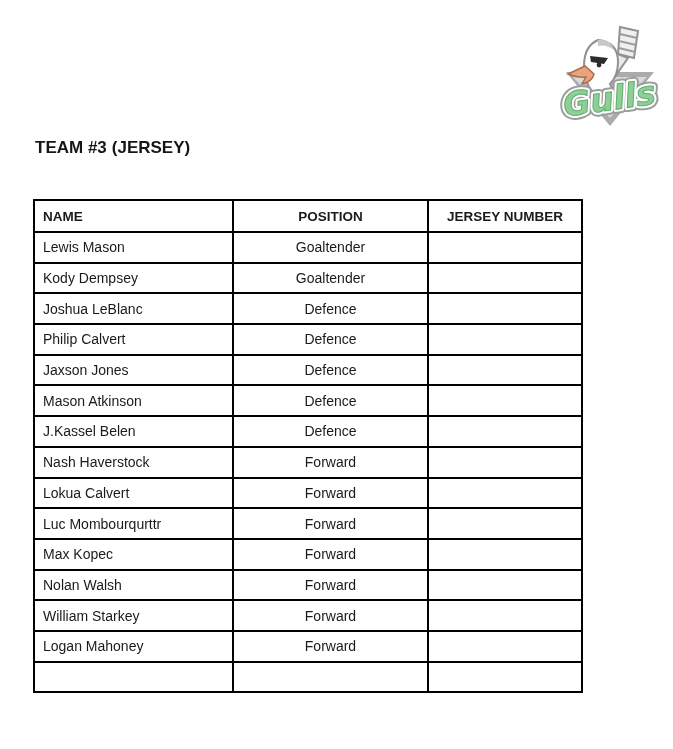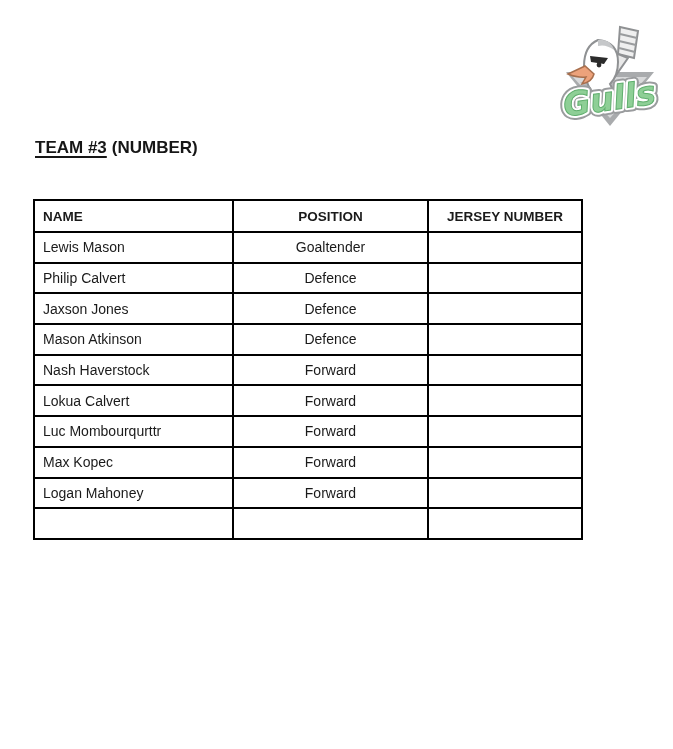--- a/index.html
+++ b/index.html
@@ -30,21 +30,20 @@
   .title {
     position: absolute;
     left: 35px;
     top: 138px;
     font-size: 17px;
     font-weight: bold;
     color: #161616;
     white-space: nowrap;
   }
   .title-main {
-    text-decoration: underline;
     text-underline-offset: 3px;
     text-decoration-thickness: 1.5px;
   }
   .title-suffix { margin-left: 5px; }
 
   
   .roster-table {
     position: absolute;
     left: 33px;
     top: 199px;
@@ -101,21 +100,21 @@
     </g>
 
     <g font-family="DejaVu Sans, sans-serif" font-style="italic" font-weight="bold" text-anchor="middle" transform="rotate(-8 59 96)">
       <text x="59" y="96" font-size="33" fill="none" stroke="#9a9c9e" stroke-width="9" stroke-linejoin="round">Gulls</text>
       <text x="59" y="96" font-size="33" fill="none" stroke="#ffffff" stroke-width="5" stroke-linejoin="round">Gulls</text>
       <text x="59" y="96" font-size="33" fill="#8ecf96" stroke="#5fae6d" stroke-width="1">Gulls</text>
     </g>
   </svg>
 
   <div class="title">
-    <span class="title-main">TEAM #3</span><span class="title-suffix">(NUMBER)</span>
+    <span class="title-main">TEAM #3</span><span class="title-suffix">(JERSEY)</span>
   </div>
 
   <table class="roster-table">
     <colgroup>
       <col style="width:199px">
       <col style="width:195px">
       <col style="width:154px">
     </colgroup>
     <thead>
       <tr>
@@ -125,40 +124,55 @@
       </tr>
     </thead>
     <tbody>
 
         <tr>
           <td>Lewis Mason</td>
           <td class="c-center">Goaltender</td>
           <td class="c-center"></td>
         </tr>
 
-
+        <tr>
+          <td>Kody Dempsey</td>
+          <td class="c-center">Goaltender</td>
+          <td class="c-center"></td>
+        </tr>
+
+        <tr>
+          <td>Joshua LeBlanc</td>
+          <td class="c-center">Defence</td>
+          <td class="c-center"></td>
+        </tr>
 
         <tr>
           <td>Philip Calvert</td>
           <td class="c-center">Defence</td>
           <td class="c-center"></td>
         </tr>
 
         <tr>
           <td>Jaxson Jones</td>
           <td class="c-center">Defence</td>
           <td class="c-center"></td>
         </tr>
 
         <tr>
           <td>Mason Atkinson</td>
           <td class="c-center">Defence</td>
           <td class="c-center"></td>
         </tr>
 
+        <tr>
+          <td>J.Kassel Belen</td>
+          <td class="c-center">Defence</td>
+          <td class="c-center"></td>
+        </tr>
 
         <tr>
           <td>Nash Haverstock</td>
           <td class="c-center">Forward</td>
           <td class="c-center"></td>
         </tr>
 
         <tr>
           <td>Lokua Calvert</td>
           <td class="c-center">Forward</td>
@@ -171,21 +185,31 @@
           <td class="c-center"></td>
         </tr>
 
         <tr>
           <td>Max Kopec</td>
           <td class="c-center">Forward</td>
           <td class="c-center"></td>
         </tr>
 
 
-
+        <tr>
+          <td>Nolan Walsh</td>
+          <td class="c-center">Forward</td>
+          <td class="c-center"></td>
+        </tr>
+
+        <tr>
+          <td>William Starkey</td>
+          <td class="c-center">Forward</td>
+          <td class="c-center"></td>
+        </tr>
 
         <tr>
           <td>Logan Mahoney</td>
           <td class="c-center">Forward</td>
           <td class="c-center"></td>
         </tr>
 
 
         <tr>
           <td></td>

